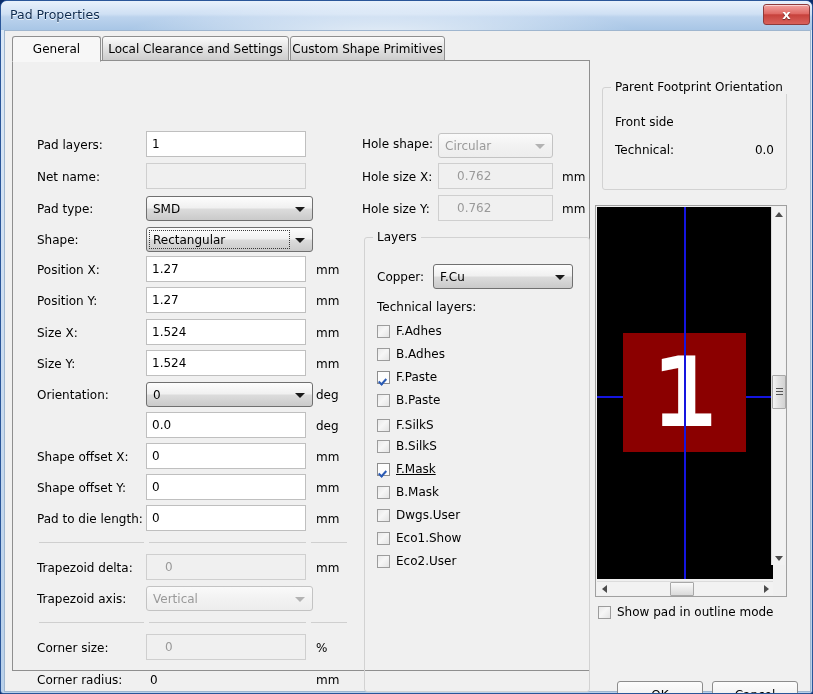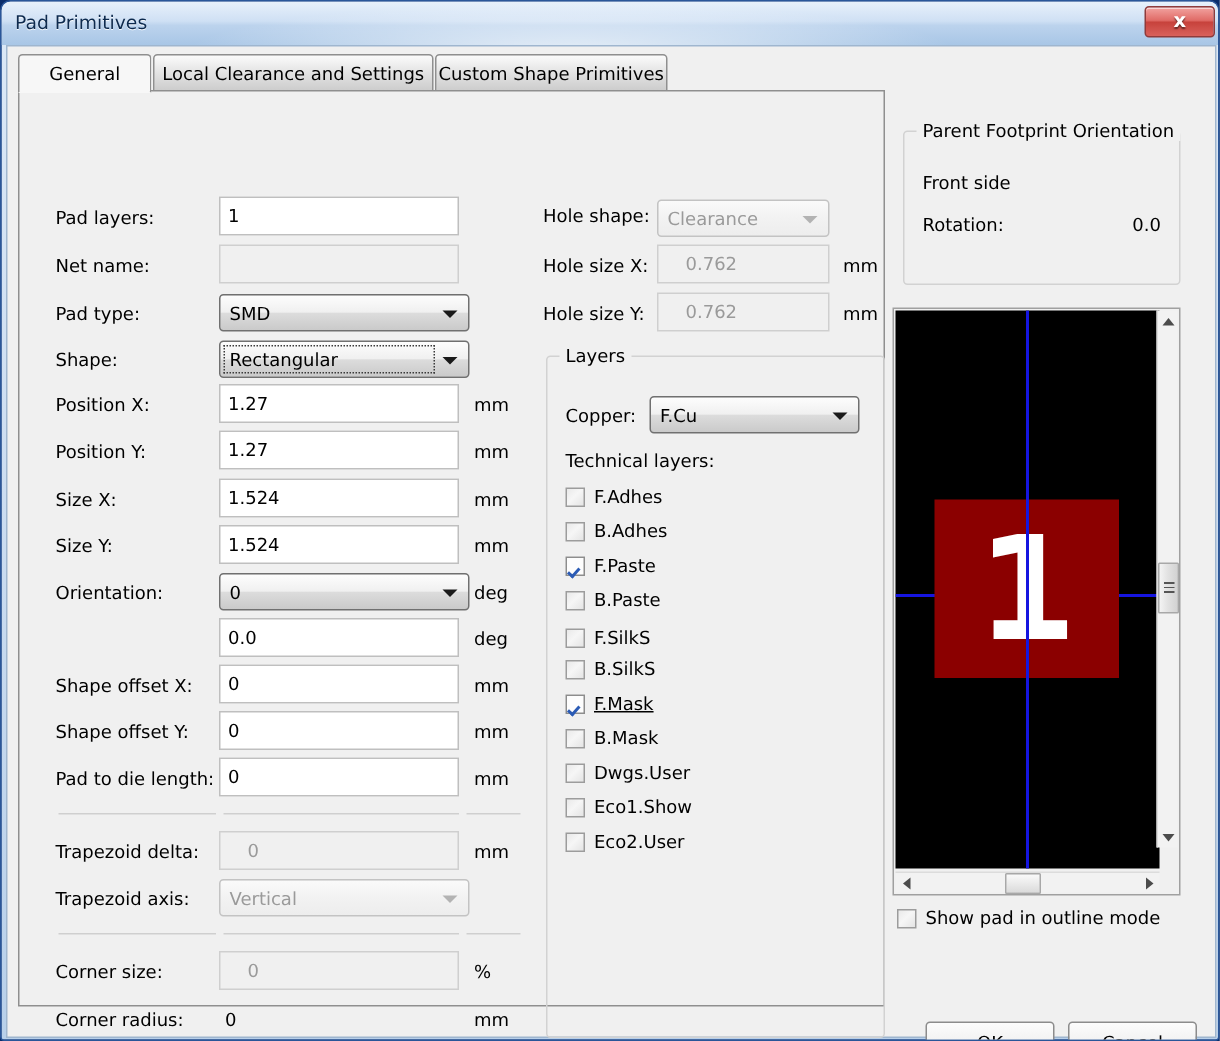--- a/index.html
+++ b/index.html
@@ -273,21 +273,21 @@
   #btn-ok { left: 612px; top: 650px; }
   #btn-cancel { left: 707px; top: 650px; }
 </style>
 </head>
 <body>
 
 <div id="window">
 
   <div id="titlebar">
     <div class="glow"></div>
-    <div id="title-text">Pad Primitives</div>
+    <div id="title-text">Pad Properties</div>
     <div id="close-btn">
       <div class="x">x</div>
     </div>
   </div>
 
   <div id="client">
 
     <div id="tabstrip">
       <div class="tab active" id="tab-general">
         <span>General</span>
@@ -380,21 +380,21 @@
       <div class="lbl" style="left:24px; top:580px;">Corner size:</div>
       <div class="txt disabled" style="left:133px; top:573px; width:160px;">0</div>
       <div class="lbl" style="left:303px; top:580px;">%</div>
 
       <div class="lbl" style="left:24px; top:612px;">Corner radius:</div>
       <div class="lbl" style="left:137px; top:612px;">0</div>
       <div class="lbl" style="left:303px; top:612px;">mm</div>
 
       <div class="lbl" style="left:349px; top:76px;">Hole shape:</div>
       <div class="combo disabled" style="left:425px; top:72px; width:115px;">
-        <span class="ctext">Clearance</span>
+        <span class="ctext">Circular</span>
         <span class="arrow"></span>
       </div>
 
       <div class="lbl" style="left:349px; top:109px;">Hole size X:</div>
       <div class="txt disabled" style="left:425px; top:102px; width:115px;">0.762</div>
       <div class="lbl" style="left:549px; top:109px;">mm</div>
 
       <div class="lbl" style="left:349px; top:141px;">Hole size Y:</div>
       <div class="txt disabled" style="left:425px; top:134px; width:115px;">0.762</div>
       <div class="lbl" style="left:549px; top:141px;">mm</div>
@@ -454,21 +454,21 @@
           <span class="box"></span>
           <span class="ctxt">Eco2.User</span>
         </div>
       </div>
 
     </div>
 
     <div class="group" id="pfo-group">
       <span class="gtitle">Parent Footprint Orientation</span>
       <div class="lbl" style="left:12px; top:27px;">Front side</div>
-      <div class="lbl" style="left:12px; top:55px;">Rotation:</div>
+      <div class="lbl" style="left:12px; top:55px;">Technical:</div>
       <div class="lbl" style="right:12px; top:55px;">0.0</div>
     </div>
 
     <div id="canvas-wrap">
       <div id="canvas" style="background: rgb(0, 0, 0);">
         <div class="xhair-v" style="left: 87px; background: rgb(21, 21, 224);"></div>
         <div class="xhair-h" style="top: 189px; background: rgb(21, 21, 224);"></div>
         <div id="pad-rect" style="background: rgb(139, 0, 0);">
           <div id="pad-num" style="color: rgb(255, 255, 255);">1</div>
         </div>

